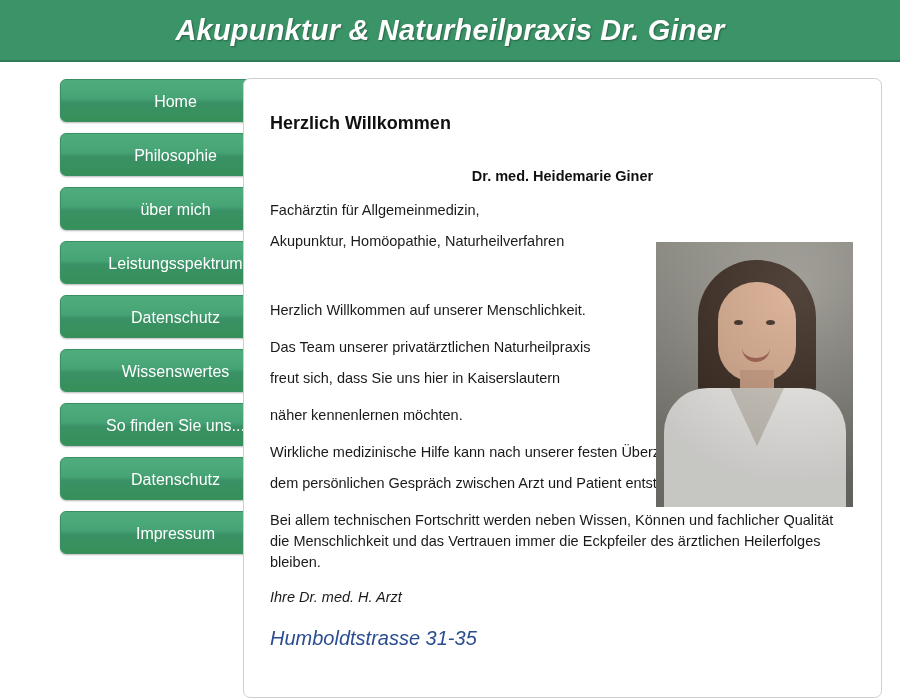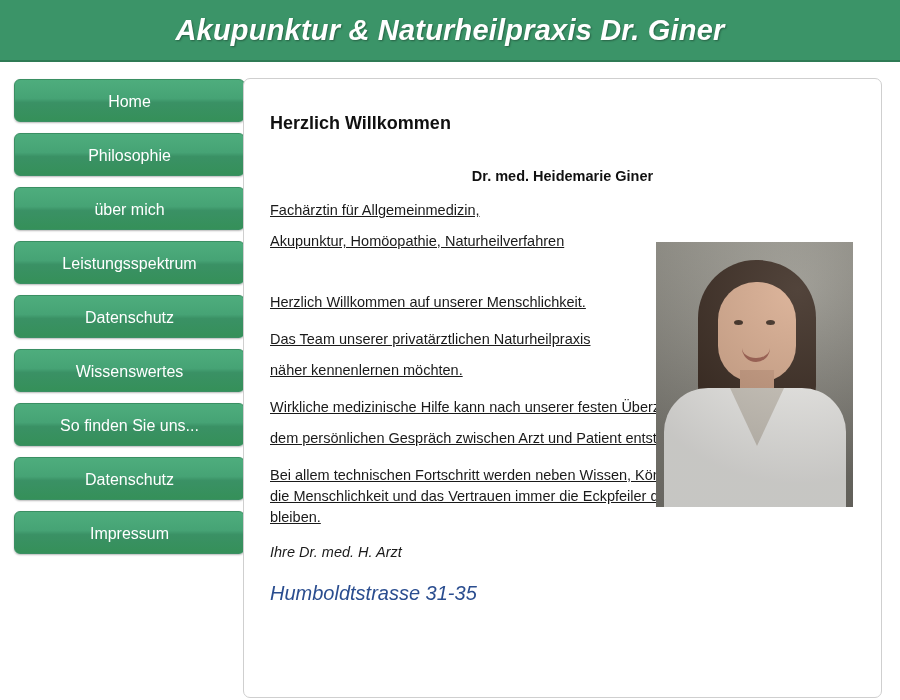--- a/index.html
+++ b/index.html
@@ -60,20 +60,21 @@
     border-radius: 6px;
     background: linear-gradient(to bottom, #4ead7d 0%, #46a375 45%, #3a9165 55%, #359059 100%);
     color: #ffffff;
     font-size: 16px;
     text-align: center;
     box-shadow: 0 1px 2px rgba(0,0,0,0.28);
     cursor: pointer;
     user-select: none;
     border: 1px solid #3a8f63;
     box-sizing: border-box;
+    margin-left: 46px;
   }
   
   .content {
     margin: 16px 18px 0 18px;
     flex: 1 1 auto;
     background: #ffffff;
     border: 1px solid #cfcfcf;
     border-radius: 7px;
     height: 620px;
     box-sizing: border-box;
@@ -91,22 +92,21 @@
     font-size: 14.5px;
     font-weight: bold;
     color: #111111;
     margin: 0 0 16px 0;
     text-align: center;
   }
   .para {
     font-size: 14.5px;
     color: #1a1a1a;
     line-height: 21px;
-    margin: 0 0 16px 0;
-    text-decoration: underline;
+    margin: 8px 0 16px 0;
   }
   .para.tight {
     margin-bottom: 10px;
   }
   .spacer-lg { height: 24px; }
   .portrait {
     position: absolute;
     top: 163px;
     right: 28px;
     width: 197px;
@@ -232,20 +232,21 @@
       <p class="doctor-name">Dr. med. Heidemarie Giner</p>
 
       <p class="para tight">Fachärztin für Allgemeinmedizin,</p>
       <p class="para">Akupunktur, Homöopathie, Naturheilverfahren</p>
 
       <div class="spacer-lg"></div>
 
       <p class="para">Herzlich Willkommen auf unserer Menschlichkeit.</p>
 
       <p class="para tight">Das Team unserer privatärztlichen Naturheilpraxis</p>
+      <p class="para">freut sich, dass Sie uns hier in Kaiserslautern</p>
       <p class="para">näher kennenlernen möchten.</p>
 
       <p class="para tight">Wirkliche medizinische Hilfe kann nach unserer festen Überzeugung nur aus</p>
       <p class="para">dem persönlichen Gespräch zwischen Arzt und Patient entstehen.</p>
 
       <p class="para">Bei allem technischen Fortschritt werden neben Wissen, Können und fachlicher Qualität die Menschlichkeit und das Vertrauen immer die Eckpfeiler des ärztlichen Heilerfolges bleiben.</p>
 
       <p class="italic-sign">Ihre Dr. med. H. Arzt</p>
 
       <p class="address">Humboldtstrasse 31-35</p>

